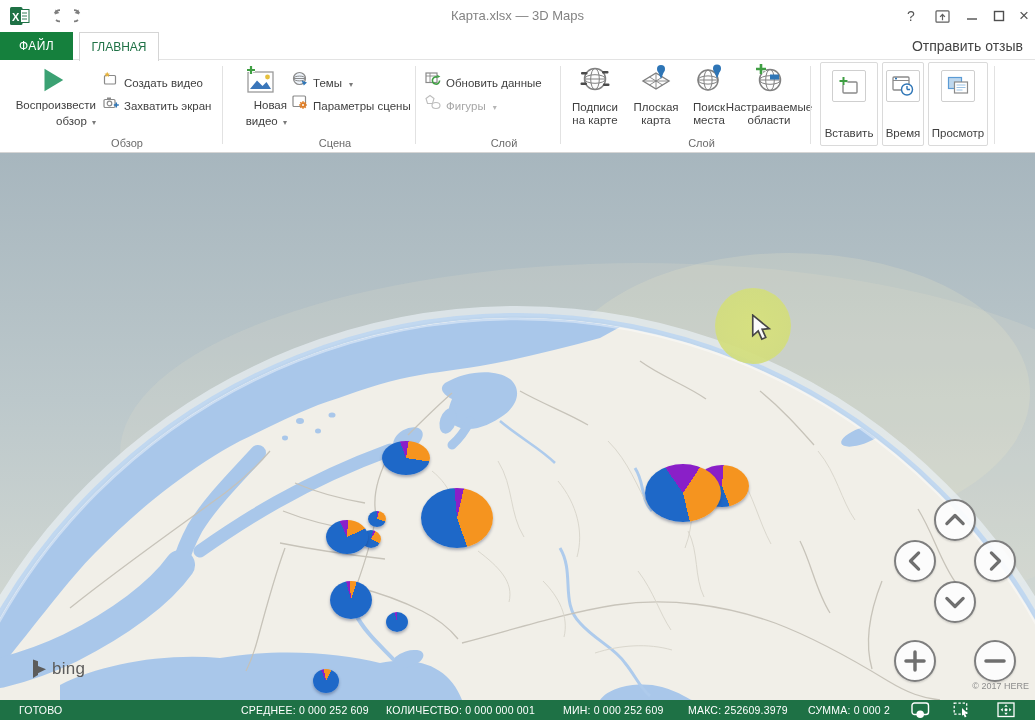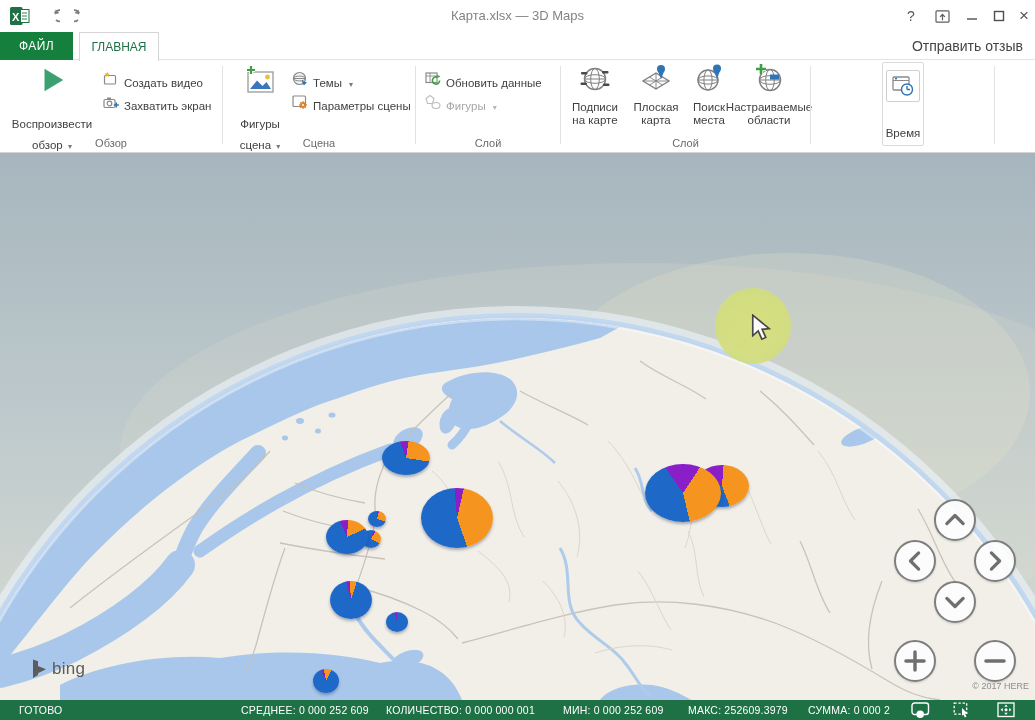--- a/index.html
+++ b/index.html
@@ -23,23 +23,23 @@
   
   .tabrow { position:absolute; left:0; top:32px; width:1035px; height:28px; background:#fff; border-bottom:1px solid #e3e3e3; }
   .tab-file { position:absolute; left:0; top:0; width:73px; height:28px; background:#15803d; color:#fff; font-size:12px; display:flex; align-items:center; justify-content:center; letter-spacing:.4px; cursor:pointer; }
   .tab-home { position:absolute; left:79px; top:0; width:80px; height:28px; background:#fff; border:1px solid #d5d5d5; border-bottom:none; color:#1E7145; font-size:12px; display:flex; align-items:center; justify-content:center; cursor:pointer; z-index:2; height:29px; }
   .feedback { position:absolute; right:12px; top:6px; font-size:14px; color:#444; cursor:pointer; }
 
   
   .ribbon { position:absolute; left:0; top:60px; width:1035px; height:93px; background:#fff; border-bottom:1px solid #d5d5d5; font-size:11.5px; color:#3f3f3f; }
   .rgroup { position:absolute; top:0; height:100%; }
   .rsep { position:absolute; top:6px; height:78px; width:1px; background:#e2e2e2; }
-  .group-label { position:absolute; bottom:3px; left:0; width:100%; text-align:center; font-size:11px; color:#6b6b6b; pointer-events:none; }
+  .group-label { position:absolute; bottom:3px; left:16px; width:100%; text-align:center; font-size:11px; color:#6b6b6b; pointer-events:none; }
   .big-btn { position:absolute; top:3px; display:flex; flex-direction:column; align-items:center; cursor:pointer; padding:2px; }
-  .big-btn .lbl { margin-top:17px; text-align:center; line-height:21px; }
+  .big-btn .lbl { margin-top:0; text-align:right; line-height:16px; }
   .small-btn { position:absolute; display:flex; align-items:flex-end; gap:5px; height:20px; cursor:pointer; padding:0 3px; white-space:nowrap; }
   .small-btn.disabled { color:#a6a6a6; cursor:default; }
   .caret { font-size:8px; color:#7a7a7a; margin-left:2px; }
   .stack-btn { position:absolute; top:3px; display:flex; flex-direction:column; align-items:center; cursor:pointer; }
   .stack-btn .lbl { margin-top:4px; text-align:center; line-height:13px; }
   .boxed-group { position:absolute; top:2px; height:84px; border:1px solid #dadada; border-radius:2px; display:flex; flex-direction:column; align-items:center; cursor:pointer; background:#fff; }
   .boxed-group .iconbox { margin-top:7px; width:34px; height:32px; border:1px solid #cfcfcf; border-radius:2px; display:flex; align-items:center; justify-content:center; background:#fff; }
   .boxed-group .lbl { position:absolute; bottom:6px; font-size:11.5px; }
 
   
@@ -143,21 +143,21 @@
 
     <div class="rgroup" style="left:223px;width:192px;">
       <div class="big-btn" style="left:8px;width:58px;">
         <span><svg width="32" height="30" viewBox="0 0 32 30">
               <rect x="4" y="7" width="25" height="20" fill="#fff" stroke="#9a9a9a" stroke-width="1.3"></rect>
               <path d="M6 24 L13 15.5 L18.5 21 L22.5 17 L27 24 Z" fill="#3A76BA"></path>
               <circle cx="23.5" cy="12" r="2.4" fill="#E6C03D"></circle>
               <path d="M7 1 v8 M3 5 h8" stroke="#fff" stroke-width="4"></path>
               <path d="M7 1 v8 M3 5 h8" stroke="#3F9E43" stroke-width="2.2"></path>
             </svg></span>
-        <span class="lbl"><span>Фигуры сцена</span> <span class="caret">▾</span></span>
+        <span class="lbl"><span>Новая видео</span> <span class="caret">▾</span></span>
       </div>
       <div class="small-btn" style="left:66px;top:9px;">
         <span><svg width="16" height="16" viewBox="0 0 16 16">
               <circle cx="7.5" cy="7.5" r="6" fill="#eef4fb" stroke="#8a8a8a" stroke-width="1.2"></circle>
               <ellipse cx="7.5" cy="7.5" rx="6" ry="2.4" fill="none" stroke="#8a8a8a" stroke-width="1"></ellipse>
               <path d="M1.5 7.5 h12" stroke="#8a8a8a" stroke-width="1"></path>
               <path d="M9.5 9.5 L15 11.5 L11.8 14.5 Z" fill="#2E75B6"></path>
             </svg></span>
         <span>Темы</span>
         <span class="caret">▾</span>
@@ -244,31 +244,51 @@
               <rect x="17" y="11.5" width="9" height="5" fill="#2E75B6"></rect>
               <path d="M8 1 v10 M3 6 h10" stroke="#fff" stroke-width="4.4"></path>
               <path d="M8 1 v10 M3 6 h10" stroke="#3F9E43" stroke-width="2.6"></path>
             </svg></span>
         <span class="lbl">Настраиваемые области</span>
       </div>
       <div class="group-label">Слой</div>
     </div>
     <div class="rsep" style="left:810px;"></div>
 
+    <div class="boxed-group" style="left:820px;width:58px;">
+      <span class="iconbox">
+          <svg width="24" height="24" viewBox="0 0 24 24">
+            <rect x="6" y="8" width="14" height="11" rx="1" fill="#fff" stroke="#8a8a8a" stroke-width="1.4"></rect>
+            <path d="M6.5 3 v8 M2.5 7 h8" stroke="#fff" stroke-width="3.6"></path>
+            <path d="M6.5 3 v8 M2.5 7 h8" stroke="#3F9E43" stroke-width="2"></path>
+          </svg>
+        </span>
+      <span class="lbl">Вставить</span>
+    </div>
     <div class="boxed-group" style="left:882px;width:42px;">
       <span class="iconbox">
           <svg width="24" height="24" viewBox="0 0 24 24">
             <rect x="2" y="3" width="16" height="13" rx="1" fill="#fff" stroke="#8a8a8a" stroke-width="1.3"></rect>
             <path d="M2 6.5 h16" stroke="#8a8a8a" stroke-width="1"></path>
             <rect x="4" y="3.8" width="2" height="1.6" fill="#2E75B6"></rect>
             <circle cx="16" cy="15.5" r="5.5" fill="#fff" stroke="#2E75B6" stroke-width="1.4"></circle>
             <path d="M16 15.5 V12 M16 15.5 H19" stroke="#2E75B6" stroke-width="1.4"></path>
           </svg>
         </span>
       <span class="lbl">Время</span>
+    </div>
+    <div class="boxed-group" style="left:928px;width:60px;">
+      <span class="iconbox">
+          <svg width="24" height="24" viewBox="0 0 24 24">
+            <rect x="2.5" y="3.5" width="13" height="11" fill="#BDD7EE" stroke="#5B9BD5" stroke-width="1.2"></rect>
+            <rect x="8.5" y="8" width="13" height="11" fill="#fff" stroke="#8a8a8a" stroke-width="1.2"></rect>
+            <path d="M10.5 11 h9 M10.5 13.5 h9 M10.5 16 h6" stroke="#9cc3e5" stroke-width="1"></path>
+          </svg>
+        </span>
+      <span class="lbl">Просмотр</span>
     </div>
     <div class="rsep" style="left:994px;"></div>
   </div>
 
   <div class="map-area">
     <svg class="globe-svg" width="1035" height="547" viewBox="0 0 1035 547">
       <defs>
         <linearGradient id="sky" x1="0" y1="0" x2="0" y2="1">
           <stop offset="0" stop-color="#a7b6be"></stop>
           <stop offset="0.45" stop-color="#bcc8cb"></stop>

